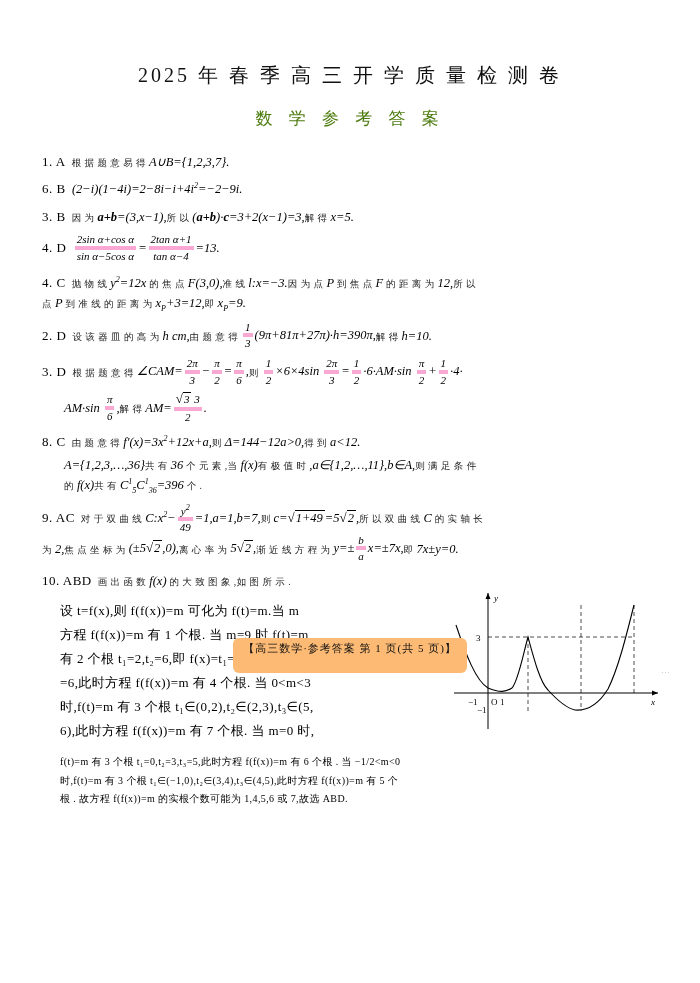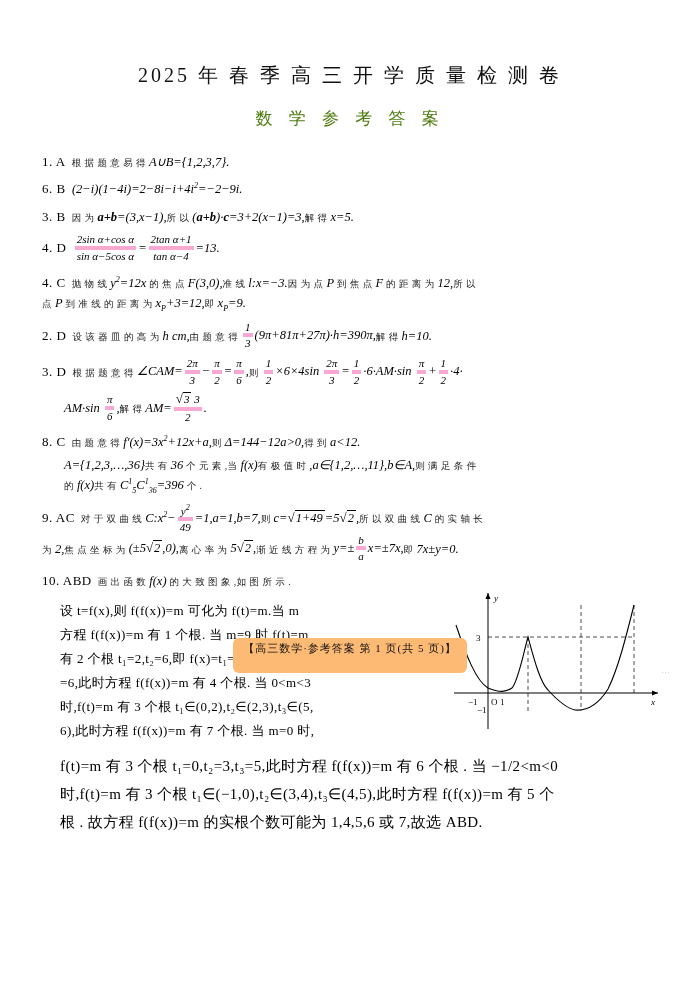--- a/index.html
+++ b/index.html
@@ -94,21 +94,21 @@
   .q10wrap { position: relative; }
   .q10text {
     width: 378px;
     font-size: 13px;
     line-height: 1.85;
     letter-spacing: 0.4px;
     text-align: justify;
   }
   .q10text-full {
     width: 100%;
-    font-size: 15px;
+    font-size: 10px;
     line-height: 1.85;
     letter-spacing: 0.4px;
     text-align: justify;
   }
   .graph {
     position: absolute;
     right: -6px;
     top: 14px;
     width: 218px;
     height: 150px;

